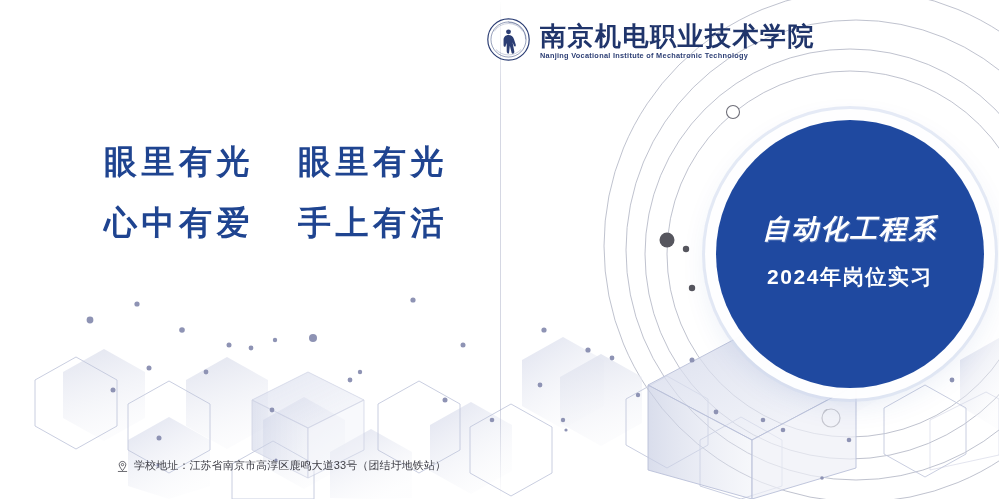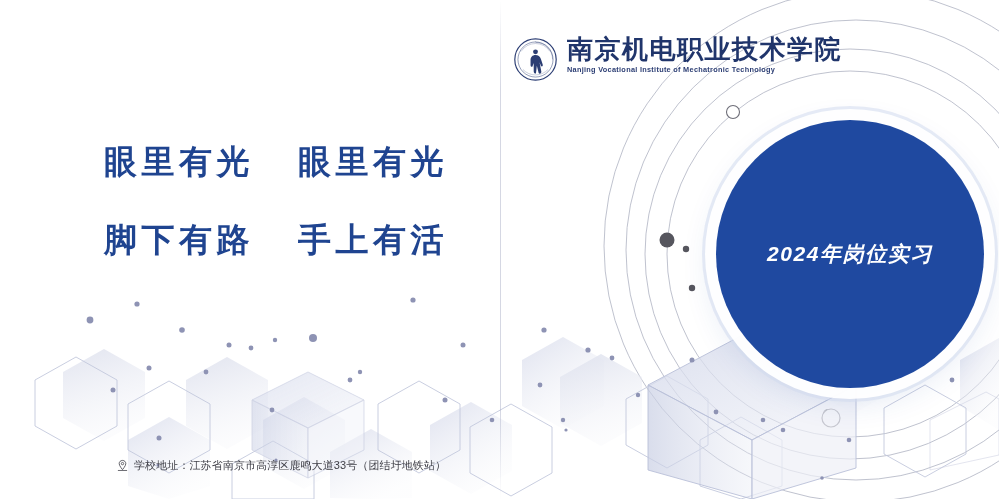--- a/index.html
+++ b/index.html
@@ -29,26 +29,25 @@
     position: absolute;
     left: 500px;
     top: 0;
     width: 1px;
     height: 499px;
     background: linear-gradient(to bottom, rgba(150,156,185,0.00) 0%, rgba(150,156,185,0.40) 18%, rgba(150,156,185,0.40) 82%, rgba(150,156,185,0.00) 100%);
   }
   
   .logo-block {
     position: absolute;
-    left: 513px;
+    left: 486px;
     top: 17px;
     display: flex;
-    align-items: flex-start;
+    align-items: flex-end;
     gap: 9px;
-    margin-top: 20px;
   }
   .logo-seal {
     width: 45px;
     height: 45px;
     flex: 0 0 45px;
   }
   .logo-text-wrap {
     display: flex;
     flex-direction: column;
     justify-content: center;
@@ -80,21 +79,21 @@
     top: 146px;
     color: #1f4490;
     font-family: "Liberation Serif", "DejaVu Serif", serif;
     font-weight: 700;
   }
   .slogan-row {
     display: flex;
     align-items: baseline;
     font-size: 33px;
     line-height: 1;
-    margin-bottom: 45px;
+    margin-bottom: 28px;
     white-space: nowrap;
   }
   .slogan-row:last-child { margin-bottom: 0; }
   .slogan-seg { letter-spacing: 4.5px; }
   .slogan-gap { display: inline-block; width: 44px; }
   
   .circle-badge {
     position: absolute;
     left: 716px;
     top: 120px;
@@ -119,33 +118,32 @@
     letter-spacing: 2.2px;
     line-height: 1;
     margin-bottom: 19px;
     white-space: nowrap;
     text-shadow: 1px 1px 0 rgba(255,255,255,0.25);
   }
   .badge-sub {
     color: #ffffff;
     font-family: "Liberation Sans", sans-serif;
     font-weight: 700;
-    font-style: italic;
     font-size: 21px;
     letter-spacing: 1.6px;
     line-height: 1.45;
     white-space: nowrap;
   }
   
   .address-bar {
     position: absolute;
     left: 116px;
     top: 458px;
     display: flex;
-    align-items: center;
+    align-items: flex-end;
     gap: 5px;
     color: #3e3e46;
     font-family: "Liberation Sans", "DejaVu Sans", sans-serif;
     font-size: 11px;
     letter-spacing: 0.1px;
     white-space: nowrap;
   }
   .pin-icon { width: 13px; height: 13px; flex: 0 0 13px; display: block; }
 </style>
 </head>
@@ -343,27 +341,28 @@
     </div>
   </div>
 
   <div class="slogan">
     <div class="slogan-row">
       <span class="slogan-seg">眼里有光</span>
       <span class="slogan-gap"></span>
       <span class="slogan-seg">眼里有光</span>
     </div>
     <div class="slogan-row">
-      <span class="slogan-seg">脚下有路</span>
+      <span class="slogan-seg">心中有爱</span>
       <span class="slogan-gap"></span>
       <span class="slogan-seg">手上有活</span>
     </div>
   </div>
 
   <div class="circle-badge">
+    <div class="badge-title">自动化工程系</div>
     <div class="badge-sub">2024年岗位实习</div>
   </div>
 
   <div class="address-bar">
     <svg class="pin-icon" viewBox="0 0 24 24" xmlns="http://www.w3.org/2000/svg">
       <path d="M12 2.6 C8.5 2.6 5.9 5.2 5.9 8.6 C5.9 12.6 12 19.6 12 19.6 S18.1 12.6 18.1 8.6
                C18.1 5.2 15.5 2.6 12 2.6 Z" fill="none" stroke="#3e3e46" stroke-width="1.5"></path>
       <circle cx="12" cy="8.5" r="2.2" fill="none" stroke="#3e3e46" stroke-width="1.4"></circle>
       <line x1="3.5" y1="21.2" x2="20.5" y2="21.2" stroke="#3e3e46" stroke-width="1.4"></line>
     </svg>

